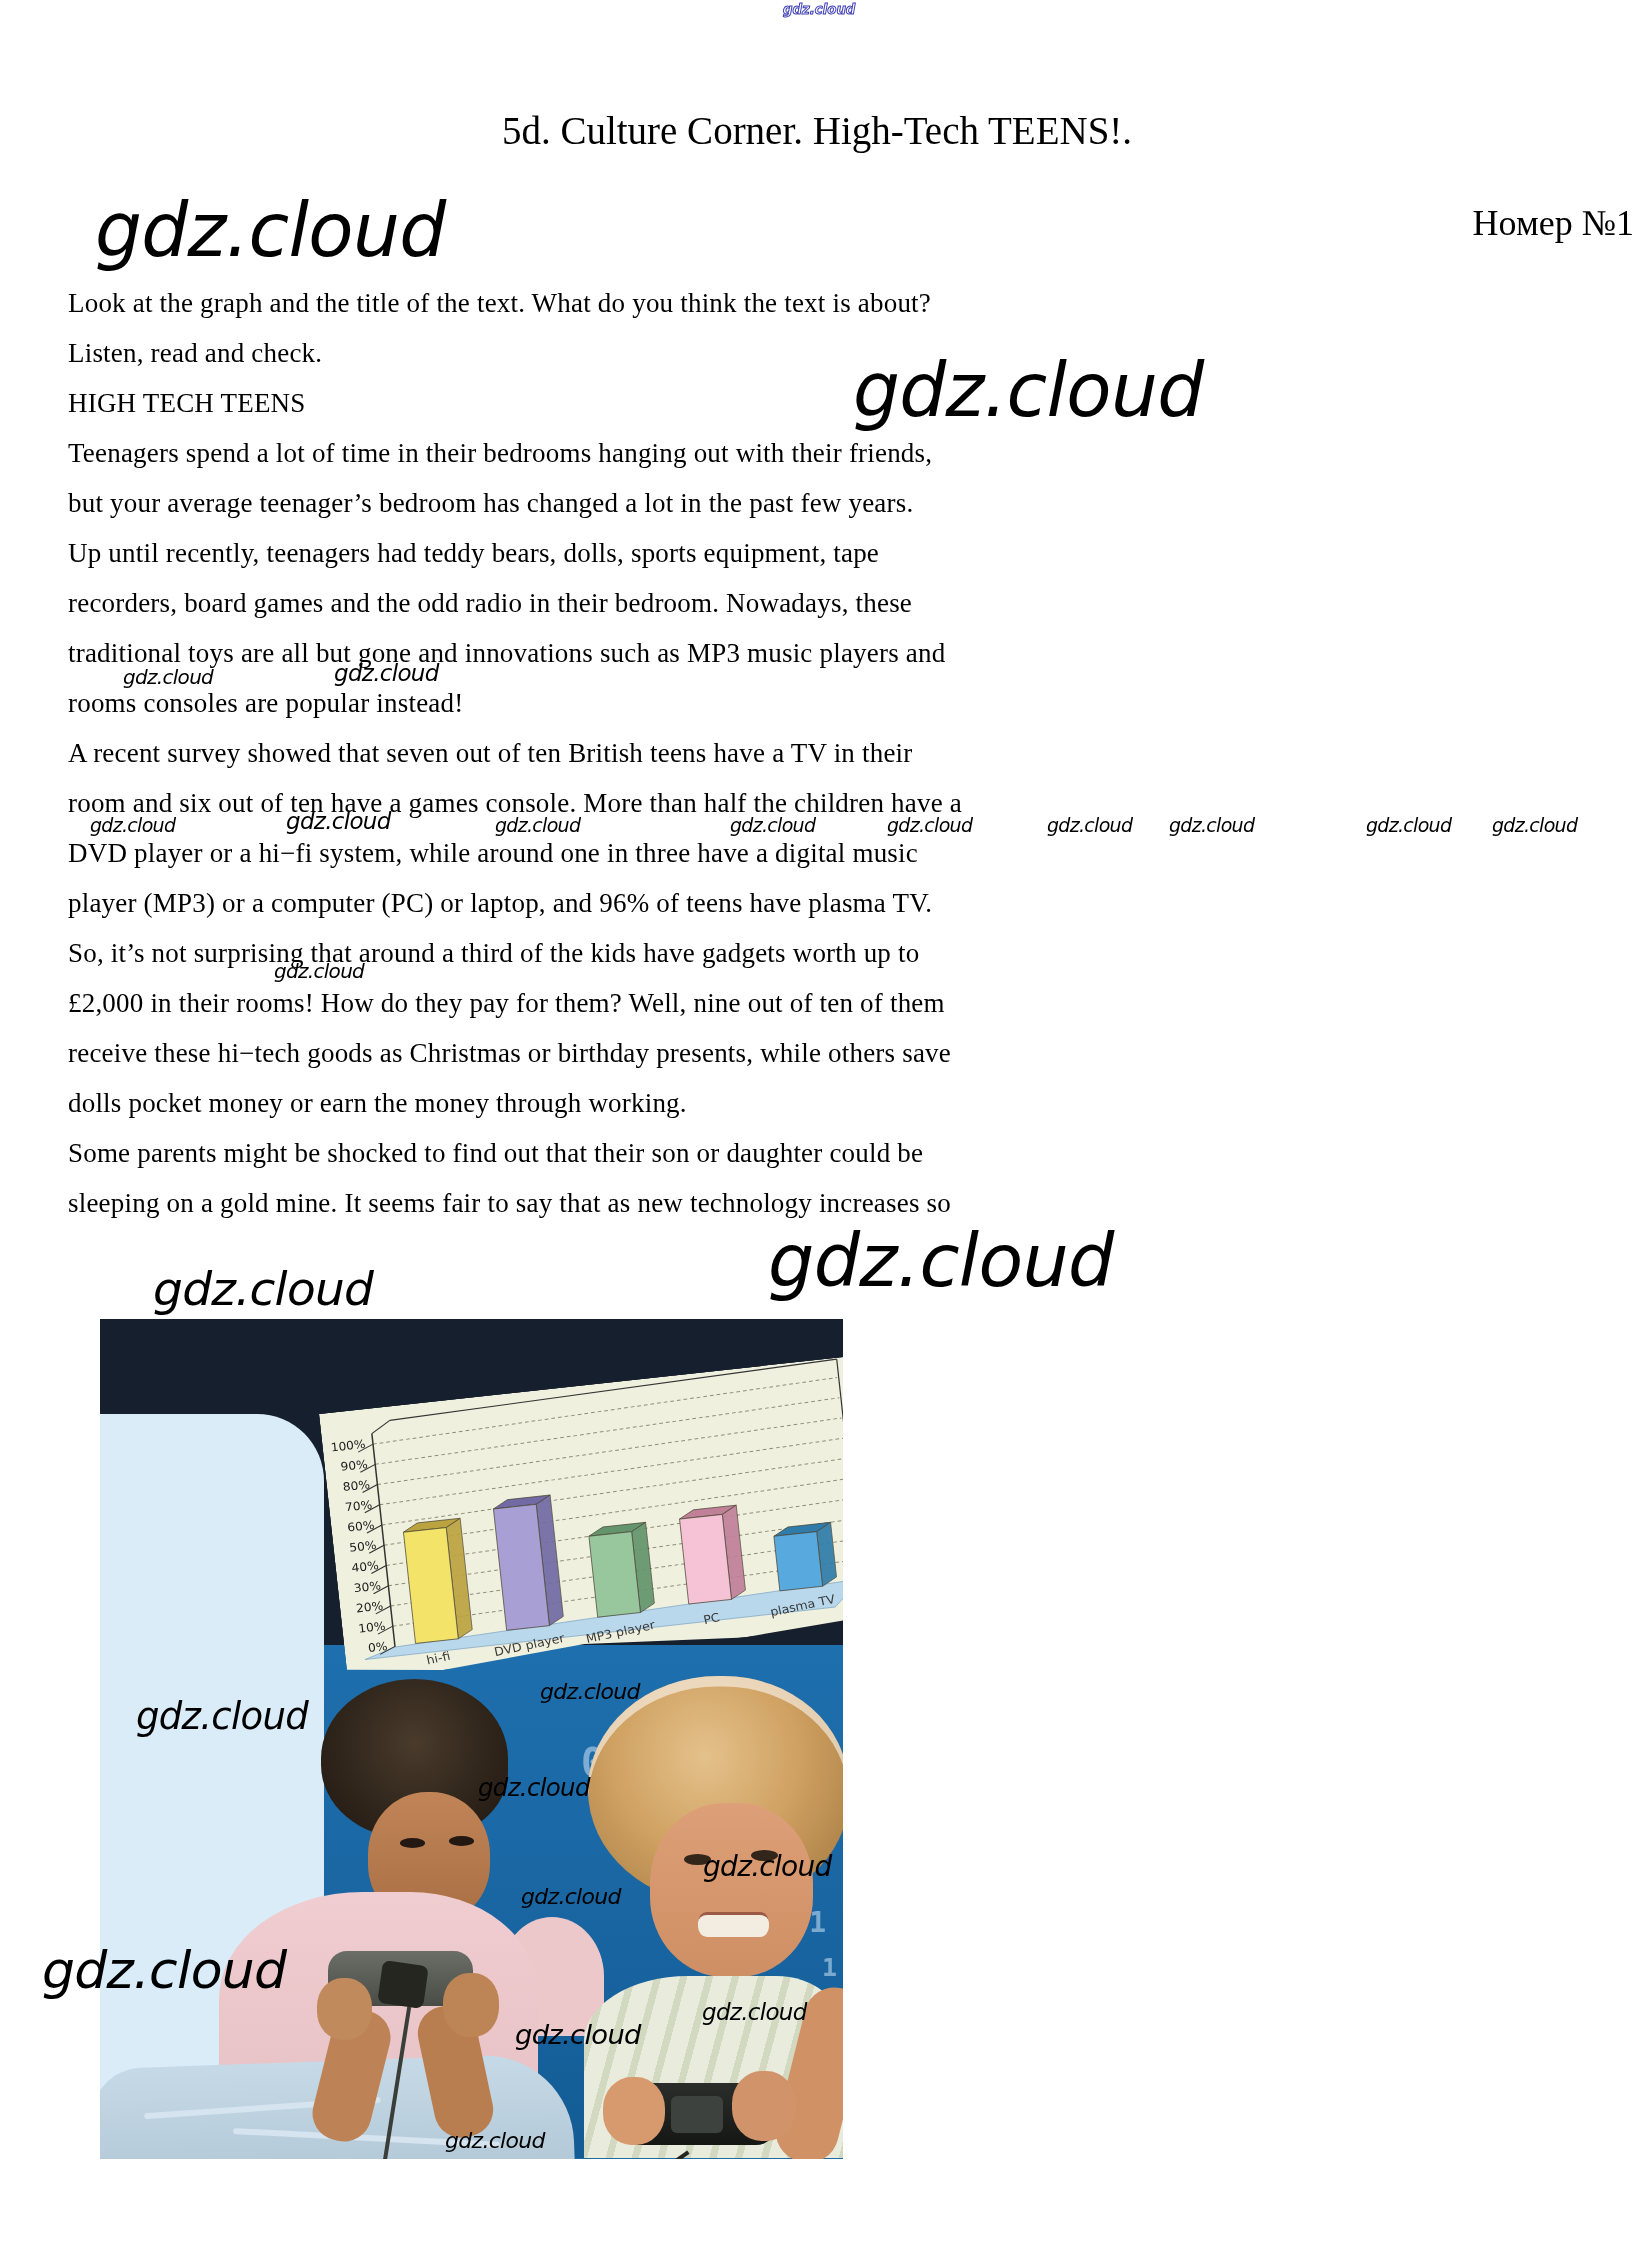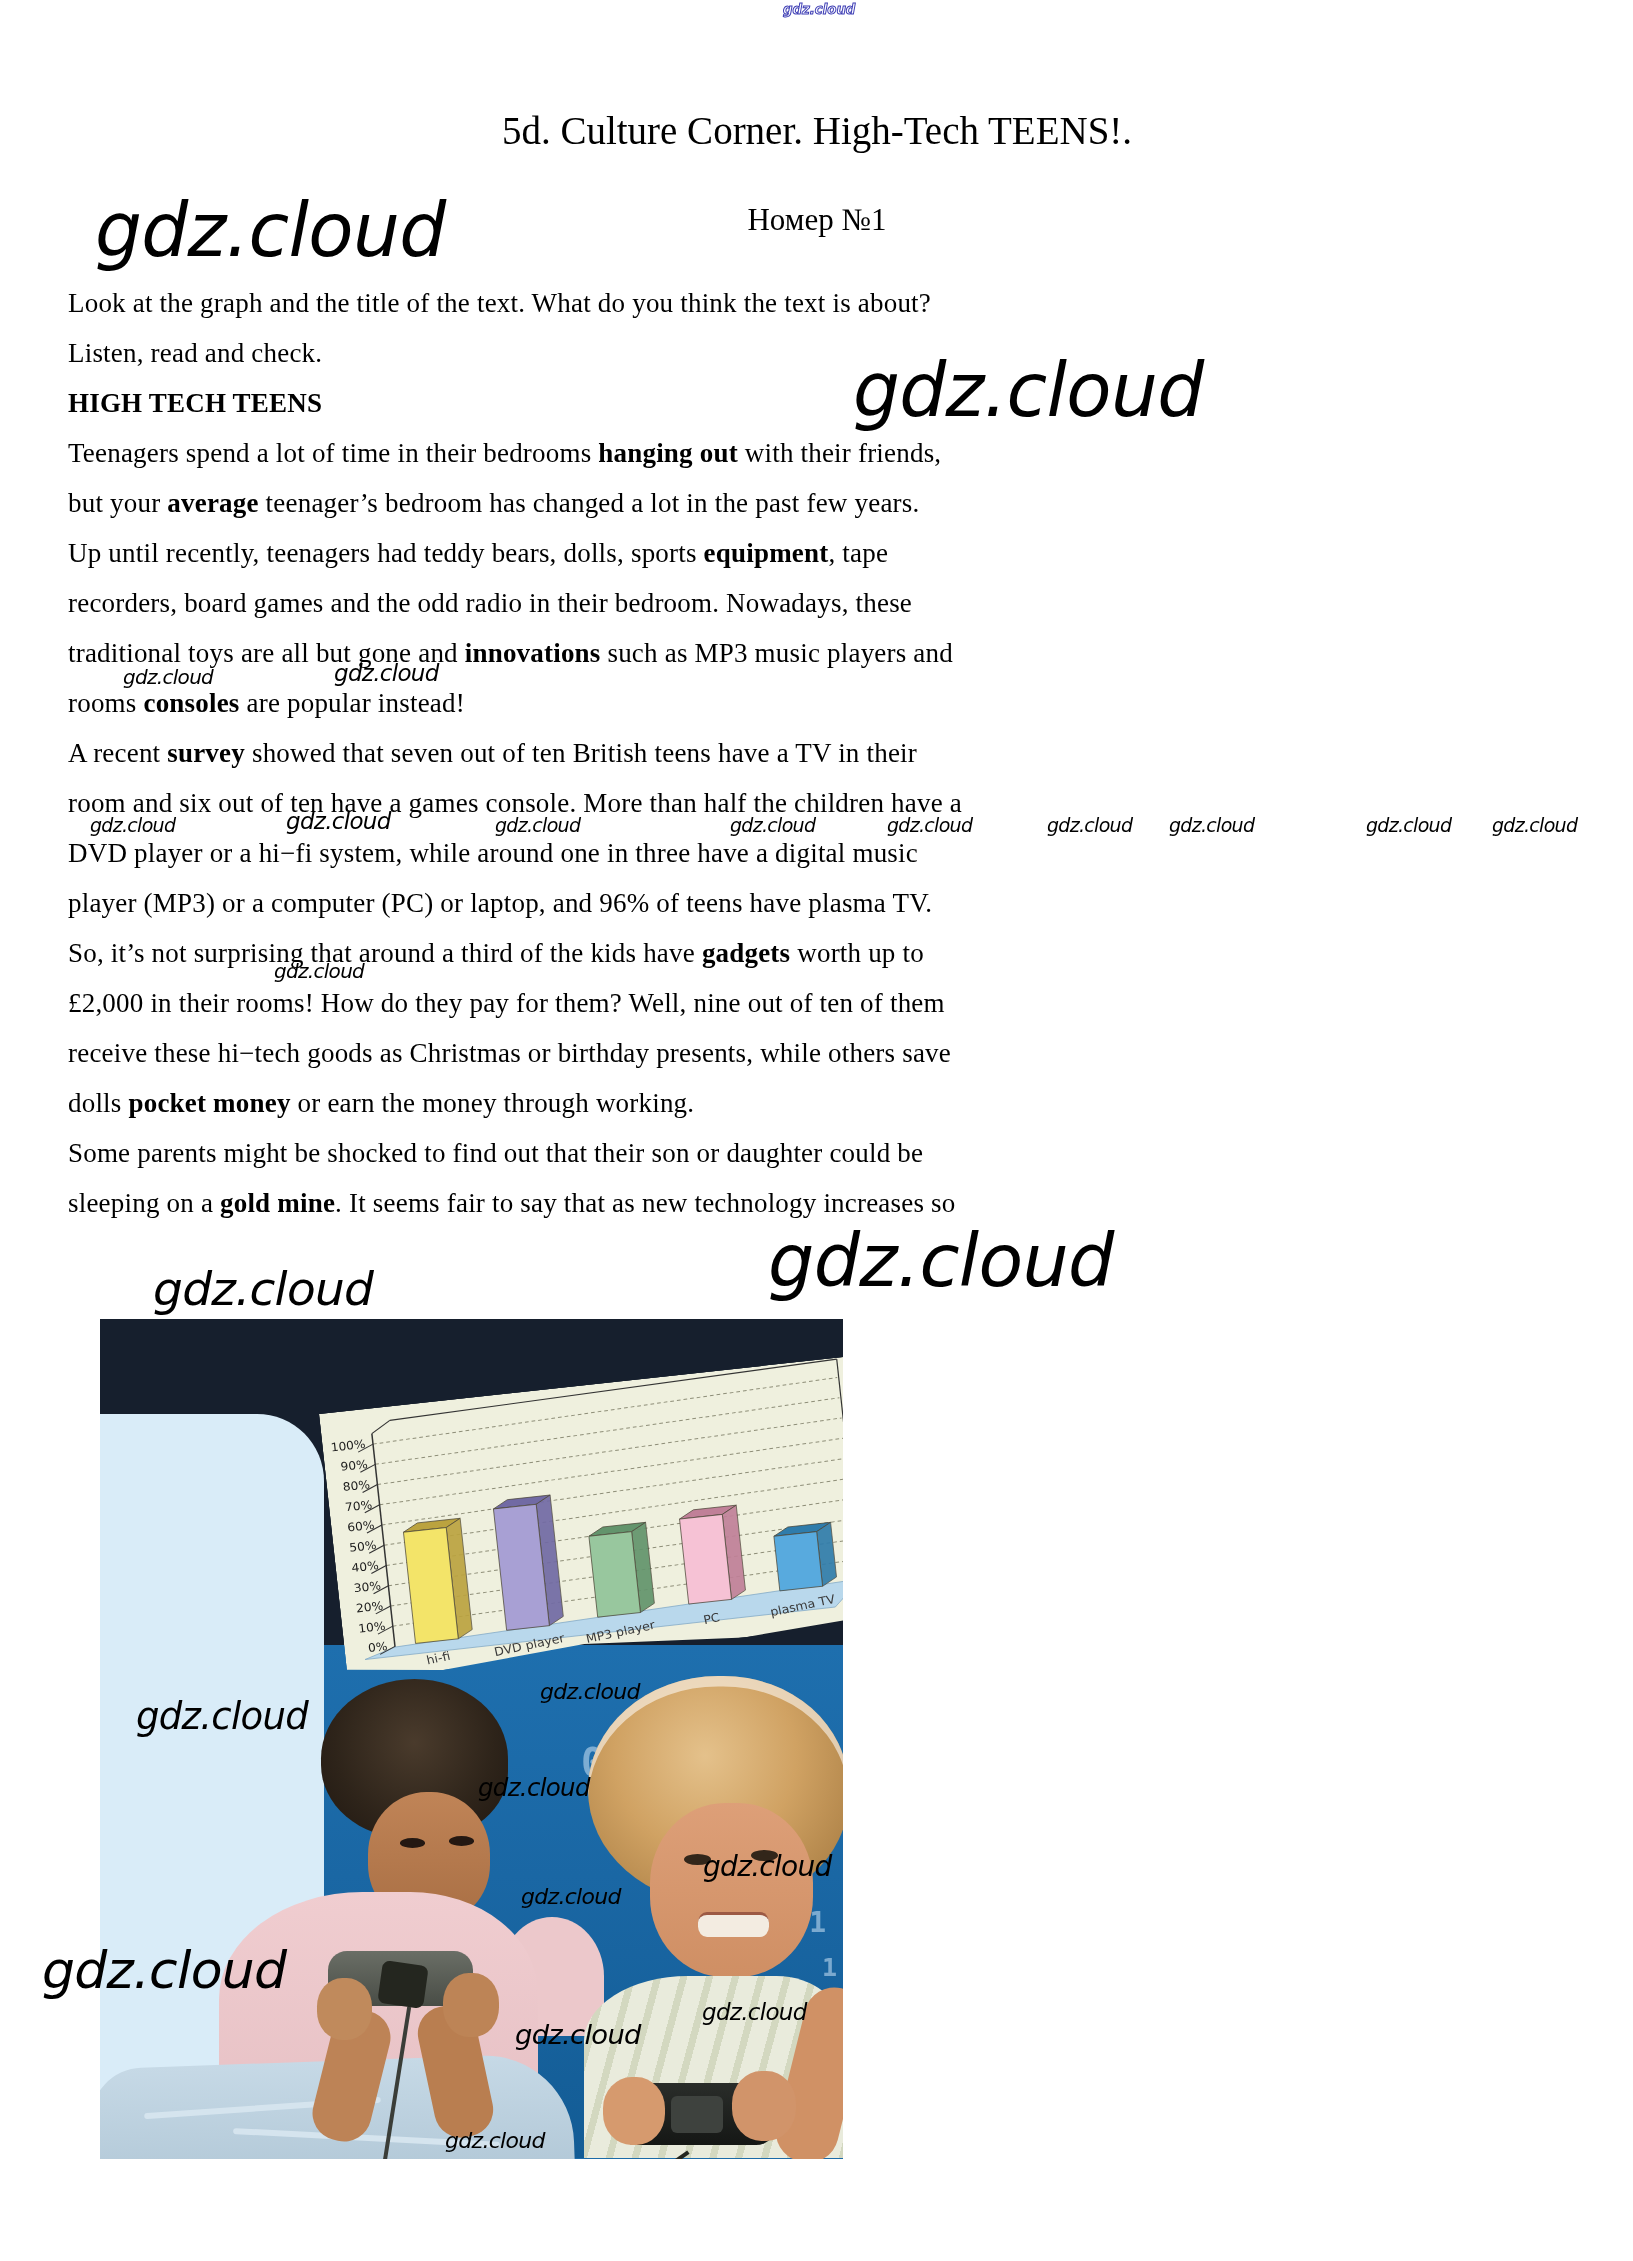--- a/index.html
+++ b/index.html
@@ -6,29 +6,29 @@
   .page{
     position:relative;width:1634px;height:2261px;background:#ffffff;
     font-family:"Liberation Serif",serif;color:#000;overflow:hidden;
   }
   
   .doc-title{
     position:absolute;top:108px;left:0;width:100%;text-align:center;
     font-size:39px;white-space:nowrap;z-index:5;
   }
   .doc-subtitle{
-    position:absolute;top:202px;left:0;width:100%;text-align:center;
-    font-size:31px;white-space:nowrap;z-index:5;
+    position:absolute;top:202px;left:0;width:100%;text-align:right;
+    font-size:36px;white-space:nowrap;z-index:5;
   }
   .body-text{
     position:absolute;left:68px;top:278px;font-size:27px;line-height:50px;
     letter-spacing:0.2px;z-index:5;
   }
   .t-line{white-space:nowrap;}
-  .t-line b{font-weight:bold;margin-top:32px;}
+  .t-line b{font-weight:normal;margin-top:32px;}
   
   .wm-layer{position:absolute;left:0;top:0;width:100%;height:100%;z-index:20;pointer-events:none;font-style:italic;}
   .wm{
     position:absolute;font-family:"DejaVu Sans",sans-serif;color:#000;
     letter-spacing:-0.7px;white-space:nowrap;
   }
   .wm-blue{
     font-weight:bold;color:rgba(235,235,255,0.25);
     -webkit-text-stroke:1px #3d3db4;letter-spacing:0;
   }

